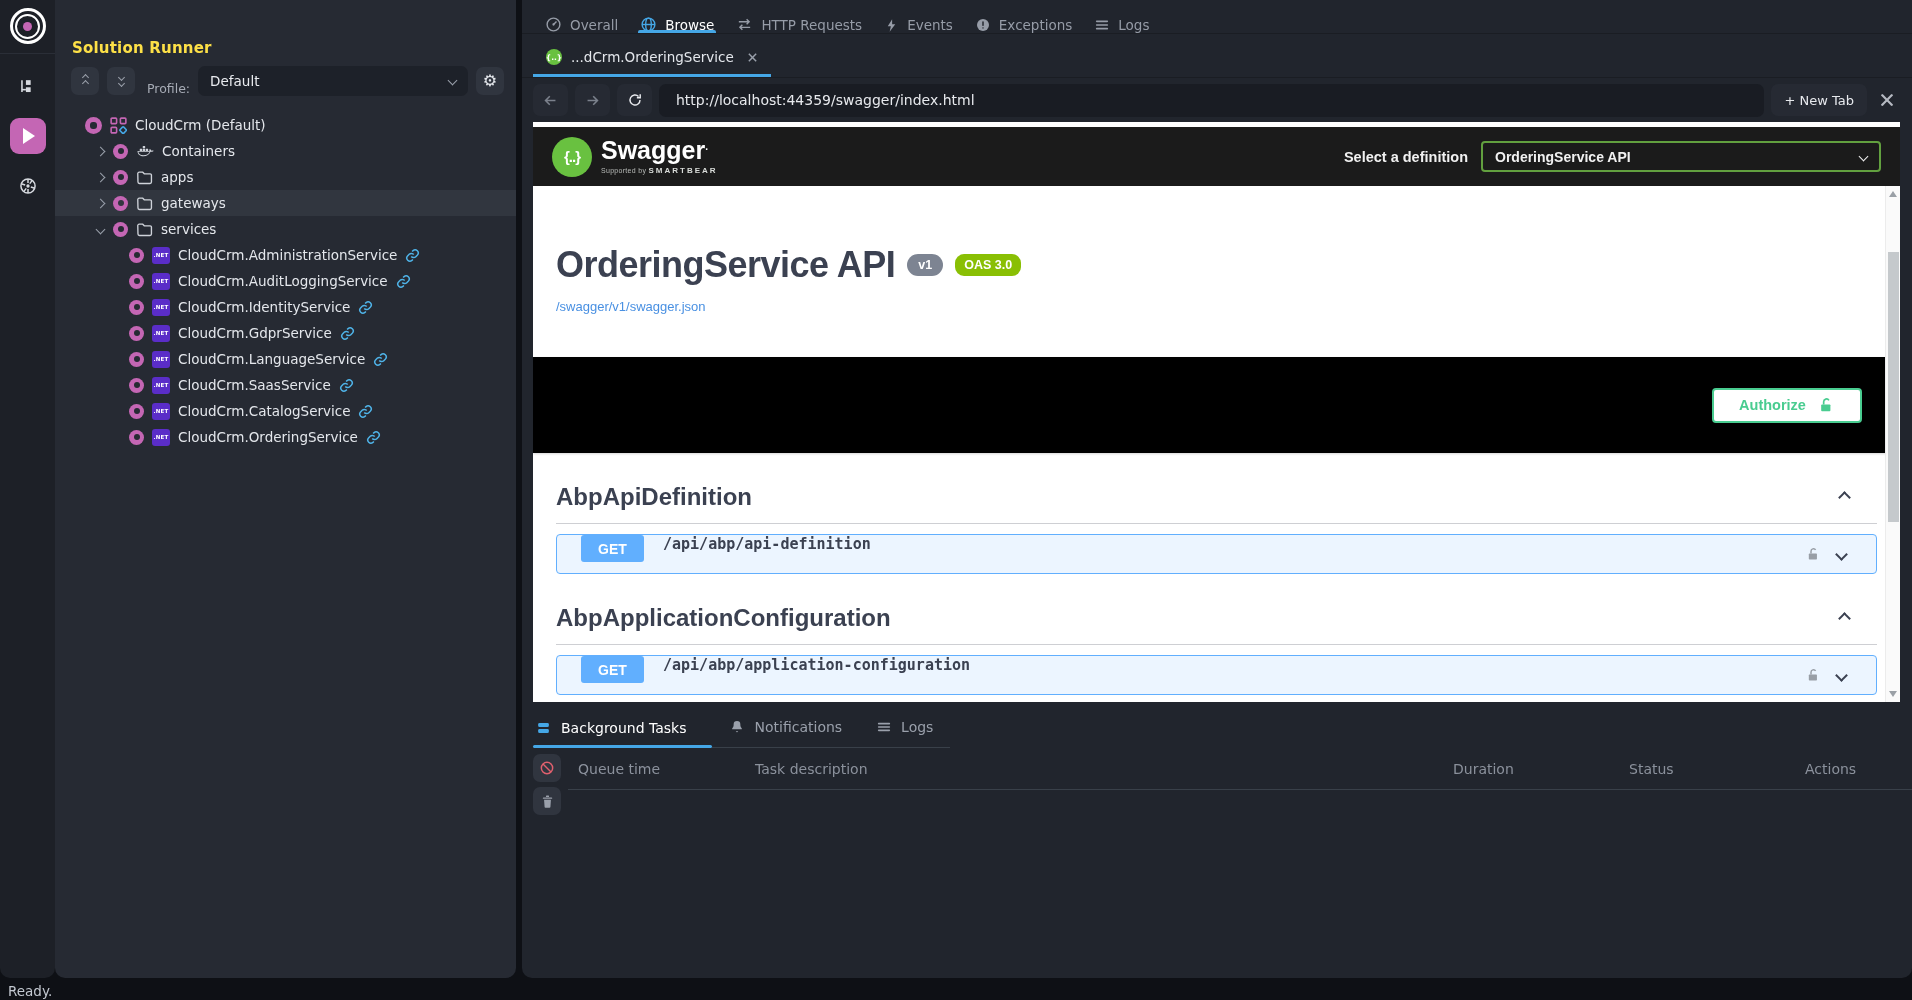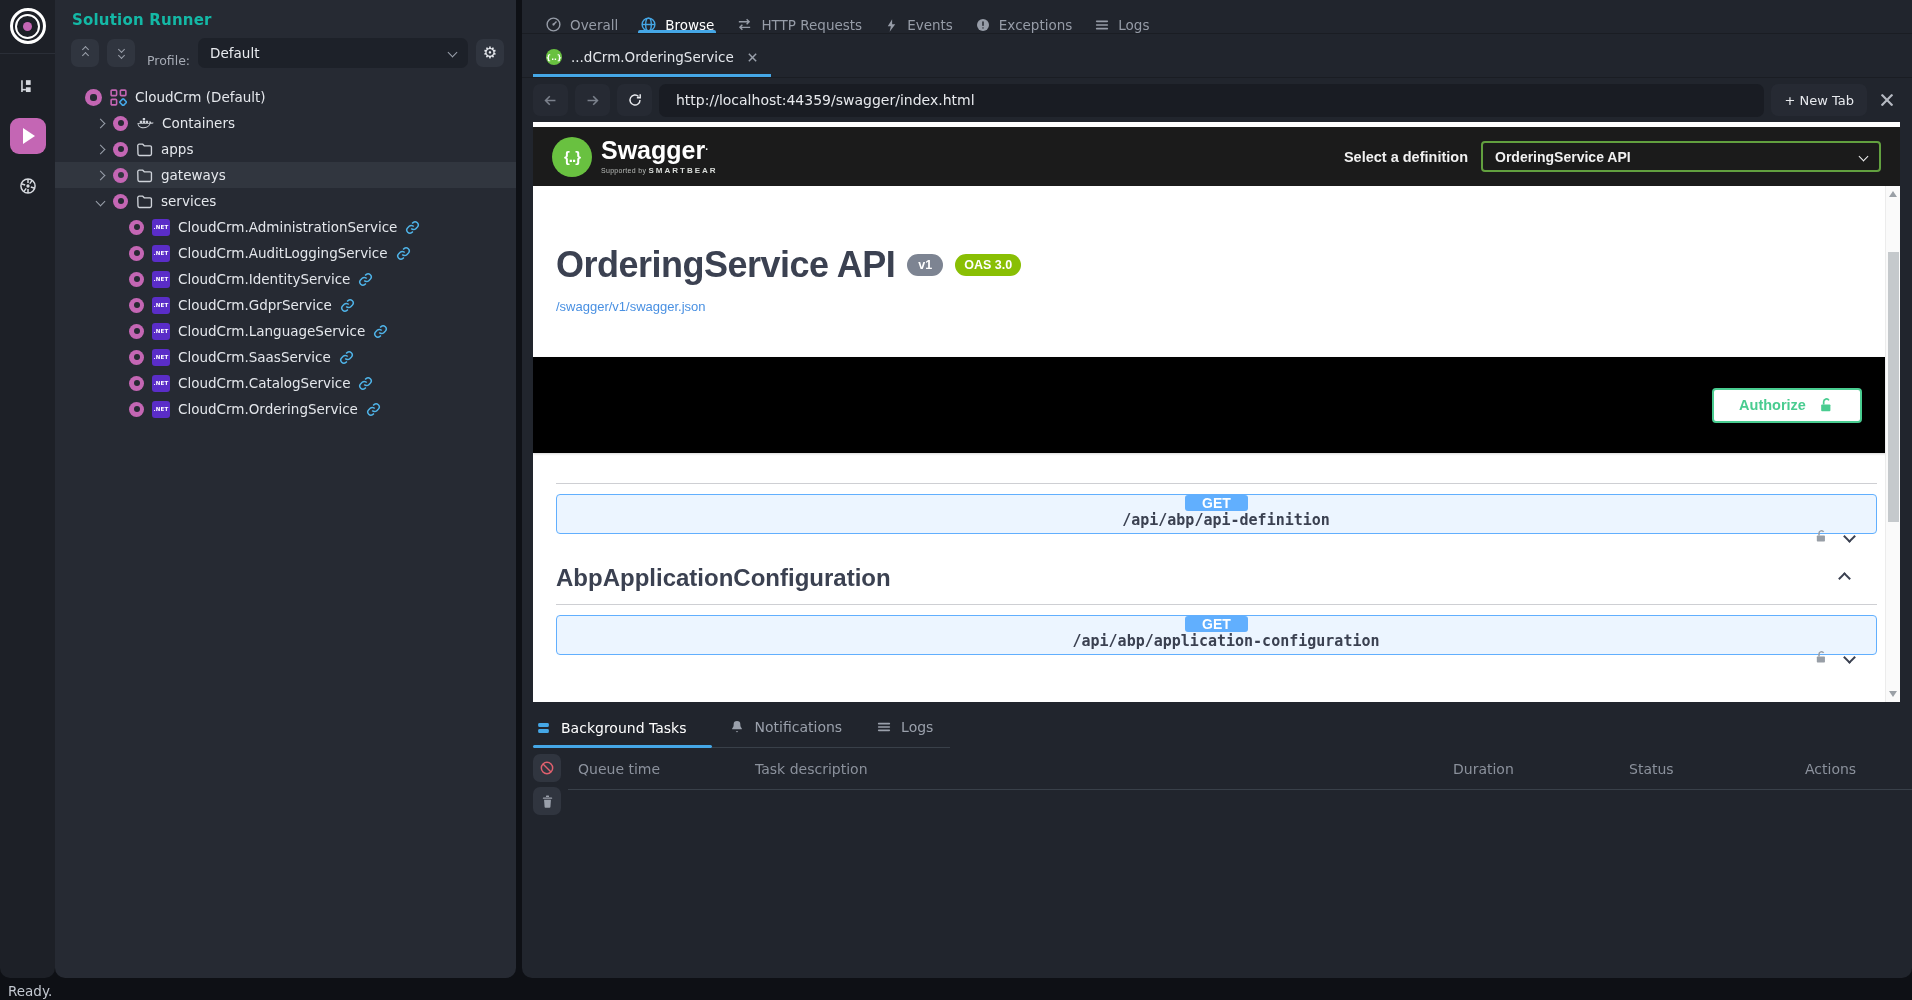--- a/index.html
+++ b/index.html
@@ -15,21 +15,21 @@
   .logo { width:36px; height:36px; border-radius:50%; border:3px solid #fff; position:relative; margin-top:8px; }
   .logo::before { content:""; position:absolute; inset:2.5px; border:2.5px solid #fff; border-radius:50%; }
   .logo::after { content:""; position:absolute; inset:10.5px; background:var(--pink); border-radius:50%; }
   .rail-div { width:55px; height:1px; background:#2a2e37; margin-top:9px; }
   .rail-btn { width:36px; height:36px; display:flex; align-items:center; justify-content:center; color:#d7dae0; margin-top:14px; border-radius:9px; }
   .rail-btn.play { background:var(--pink); }
   .play-tri { width:0; height:0; border-left:12px solid #fff; border-top:8px solid transparent; border-bottom:8px solid transparent; margin-left:3px; }
 
   
   .sidebar { position:absolute; left:55px; top:0; width:461px; height:978px; background:#262a33; border-radius:0 0 10px 10px; overflow:hidden; }
-  .sb-title { padding:11px 0 0 17px; font-size:15px; font-weight:bold; color:#14b8a6; letter-spacing:.2px; }
+  .sb-title { padding:11px 0 0 17px; font-size:15px; font-weight:bold; color:#fde047; letter-spacing:.2px;margin-top:28px; }
   .sb-controls { display:flex; align-items:center; gap:8px; padding:8px 12px 0 16px; }
   .icon-btn { width:28px; height:28px; background:#30353f; border-radius:7px; display:flex; align-items:center; justify-content:center; flex:none; }
   .dchev { display:flex; flex-direction:column; align-items:center; gap:1px; }
   .chev { display:inline-block; width:7px; height:7px; border-right:1.6px solid #9aa0ab; border-bottom:1.6px solid #9aa0ab; flex:none; }
   .chev.up { transform:rotate(-135deg); } .chev.down { transform:rotate(45deg); }
   .chev.right { transform:rotate(-45deg); } .chev.sm { width:5px; height:5px; }
   .profile-lab { font-size:12.5px; color:#a6abb5; margin-left:4px;margin-top:16px; }
   .profile-select { flex:1; height:30px; background:#1d2129; border-radius:7px; display:flex; align-items:center; padding:0 12px; font-size:13.5px; color:#e9ebef;justify-content:flex-end; }
   .profile-select .chev { margin-left:auto; }
   .gear { font-size:16px; color:#e4e7ec; font-family:"DejaVu Sans",sans-serif; }
@@ -77,31 +77,31 @@
   .sw-tagline b { letter-spacing:2px; font-size:8px; color:#d9dcd9; }
   .sw-def { margin-left:auto; display:flex; align-items:center; gap:13px; }
   .sw-def-label { color:#f1f1f1; font-size:14.5px; font-weight:bold; }
   .sw-select { width:400px; height:31px; border:2px solid var(--select-green); border-radius:4px; background:#1b1b1b; color:#f1f1f1; font-size:14px; font-weight:bold; display:flex; align-items:center; padding:0 12px; }
   .sw-select .chev { border-color:#f1f1f1; margin-left:auto; }
   .sw-body { padding:0 23px; }
   .sw-title-row { margin-top:58px; display:flex; align-items:center; gap:12px; }
   .sw-title { font-size:36px; font-weight:bold; color:#3b4151; letter-spacing:-.5px; }
   .pill { border-radius:50px; color:#fff; font-size:12.5px; font-weight:bold; padding:4px 9px; }
   .pill.v { background:var(--badge-gray); padding:4px 11px; }
-  .pill.oas { background:var(--oas-green); }
+  .pill.oas { background:var(--oas-green);border-radius:9px; }
   .sw-spec-link { margin-top:13px; font-size:13px; color:#4990e2; display:inline-block; }
   .sw-scheme { margin:42px -23px 0; height:96px; background:#000000; box-shadow:0 1px 2px rgba(0,0,0,.16); display:flex; align-items:center; justify-content:flex-end; padding-right:38px; }
   .auth-btn { width:150px; height:35px; border:2px solid var(--auth-green); border-radius:4px; background:#fff; color:var(--auth-green); font-size:14.5px; font-weight:bold; display:flex; align-items:center; justify-content:center; gap:12px; }
   .sw-section { margin-top:30px; }
   .sw-sec-head { display:flex; align-items:center; }
   .sw-sec-title { font-size:24px; font-weight:bold; color:#3b4151; }
   .sw-sec-chev { margin-left:auto; margin-right:28px; }
   .chev.dark { border-color:#3b4151; width:9px; height:9px; border-width:2px; }
   .sw-sec-div { border-bottom:1px solid rgba(59,65,81,.25); margin-top:12px; }
-  .op-row { margin-top:10px; height:40px; background:rgba(97,175,254,.12); border:1px solid var(--get-blue); border-radius:4px; display:flex; align-items:center; padding:0 16px;flex-direction:column; }
+  .op-row { margin-top:10px; height:40px; background:rgba(97,175,254,.12); border:1px solid var(--get-blue); border-radius:4px; display:flex; padding:0 24px; }
   .op-get { width:63px; height:27px; background:var(--get-blue); border-radius:3px; color:#fff; font-size:14px; font-weight:bold; display:flex; align-items:center; justify-content:center; }
   .op-path { margin-left:19px; font-family:"DejaVu Sans Mono",monospace; font-weight:bold; font-size:15px; color:#3b4151; }
   .op-icons { margin-left:auto; display:flex; align-items:center; gap:16px; margin-right:6px; }
   .sw-scrollbar { position:absolute; right:0; top:64px; bottom:0; width:15px; background:#fafafa; border-left:1px solid #ececec; }
   .sb-thumb { position:absolute; top:66px; left:2px; width:11px; height:270px; background:#c5c9cc; }
   .sb-arrow { position:absolute; left:3px; width:0; height:0; border-left:4.5px solid transparent; border-right:4.5px solid transparent; }
   .sb-arrow.up { top:5px; border-bottom:6px solid #9aa0a6; }
   .sb-arrow.dn { bottom:5px; border-top:6px solid #9aa0a6; }
 
   
@@ -439,20 +439,24 @@
           <div class="auth-btn">
             <span>Authorize</span>
             <svg width="17" height="17" viewBox="0 0 24 24">
                 <rect x="4.5" y="10.5" width="13" height="9.5" rx="1.2" fill="#49cc90"></rect>
                 <path d="M8 10.5V6.8a4 4 0 0 1 7.4-2.1" fill="none" stroke="#49cc90" stroke-width="2.4"></path>
               </svg>
           </div>
         </div>
 
         <div class="sw-section">
+          <div class="sw-sec-head">
+            <span class="sw-sec-title">AbpApiDefinition</span>
+            <span class="sw-sec-chev"><span class="chev up dark"></span></span>
+          </div>
           <div class="sw-sec-div"></div>
           <div class="op-row">
             <span class="op-get">GET</span>
             <span class="op-path">/api/abp/api-definition</span>
             <span class="op-icons">
               <svg width="15" height="15" viewBox="0 0 24 24">
                   <rect x="4.5" y="10.5" width="13" height="9.5" rx="1.2" fill="#989ea6"></rect>
                   <path d="M8 10.5V6.8a4 4 0 0 1 7.4-2.1" fill="none" stroke="#989ea6" stroke-width="2.4"></path>
                 </svg>
               <span class="chev down dark"></span>

